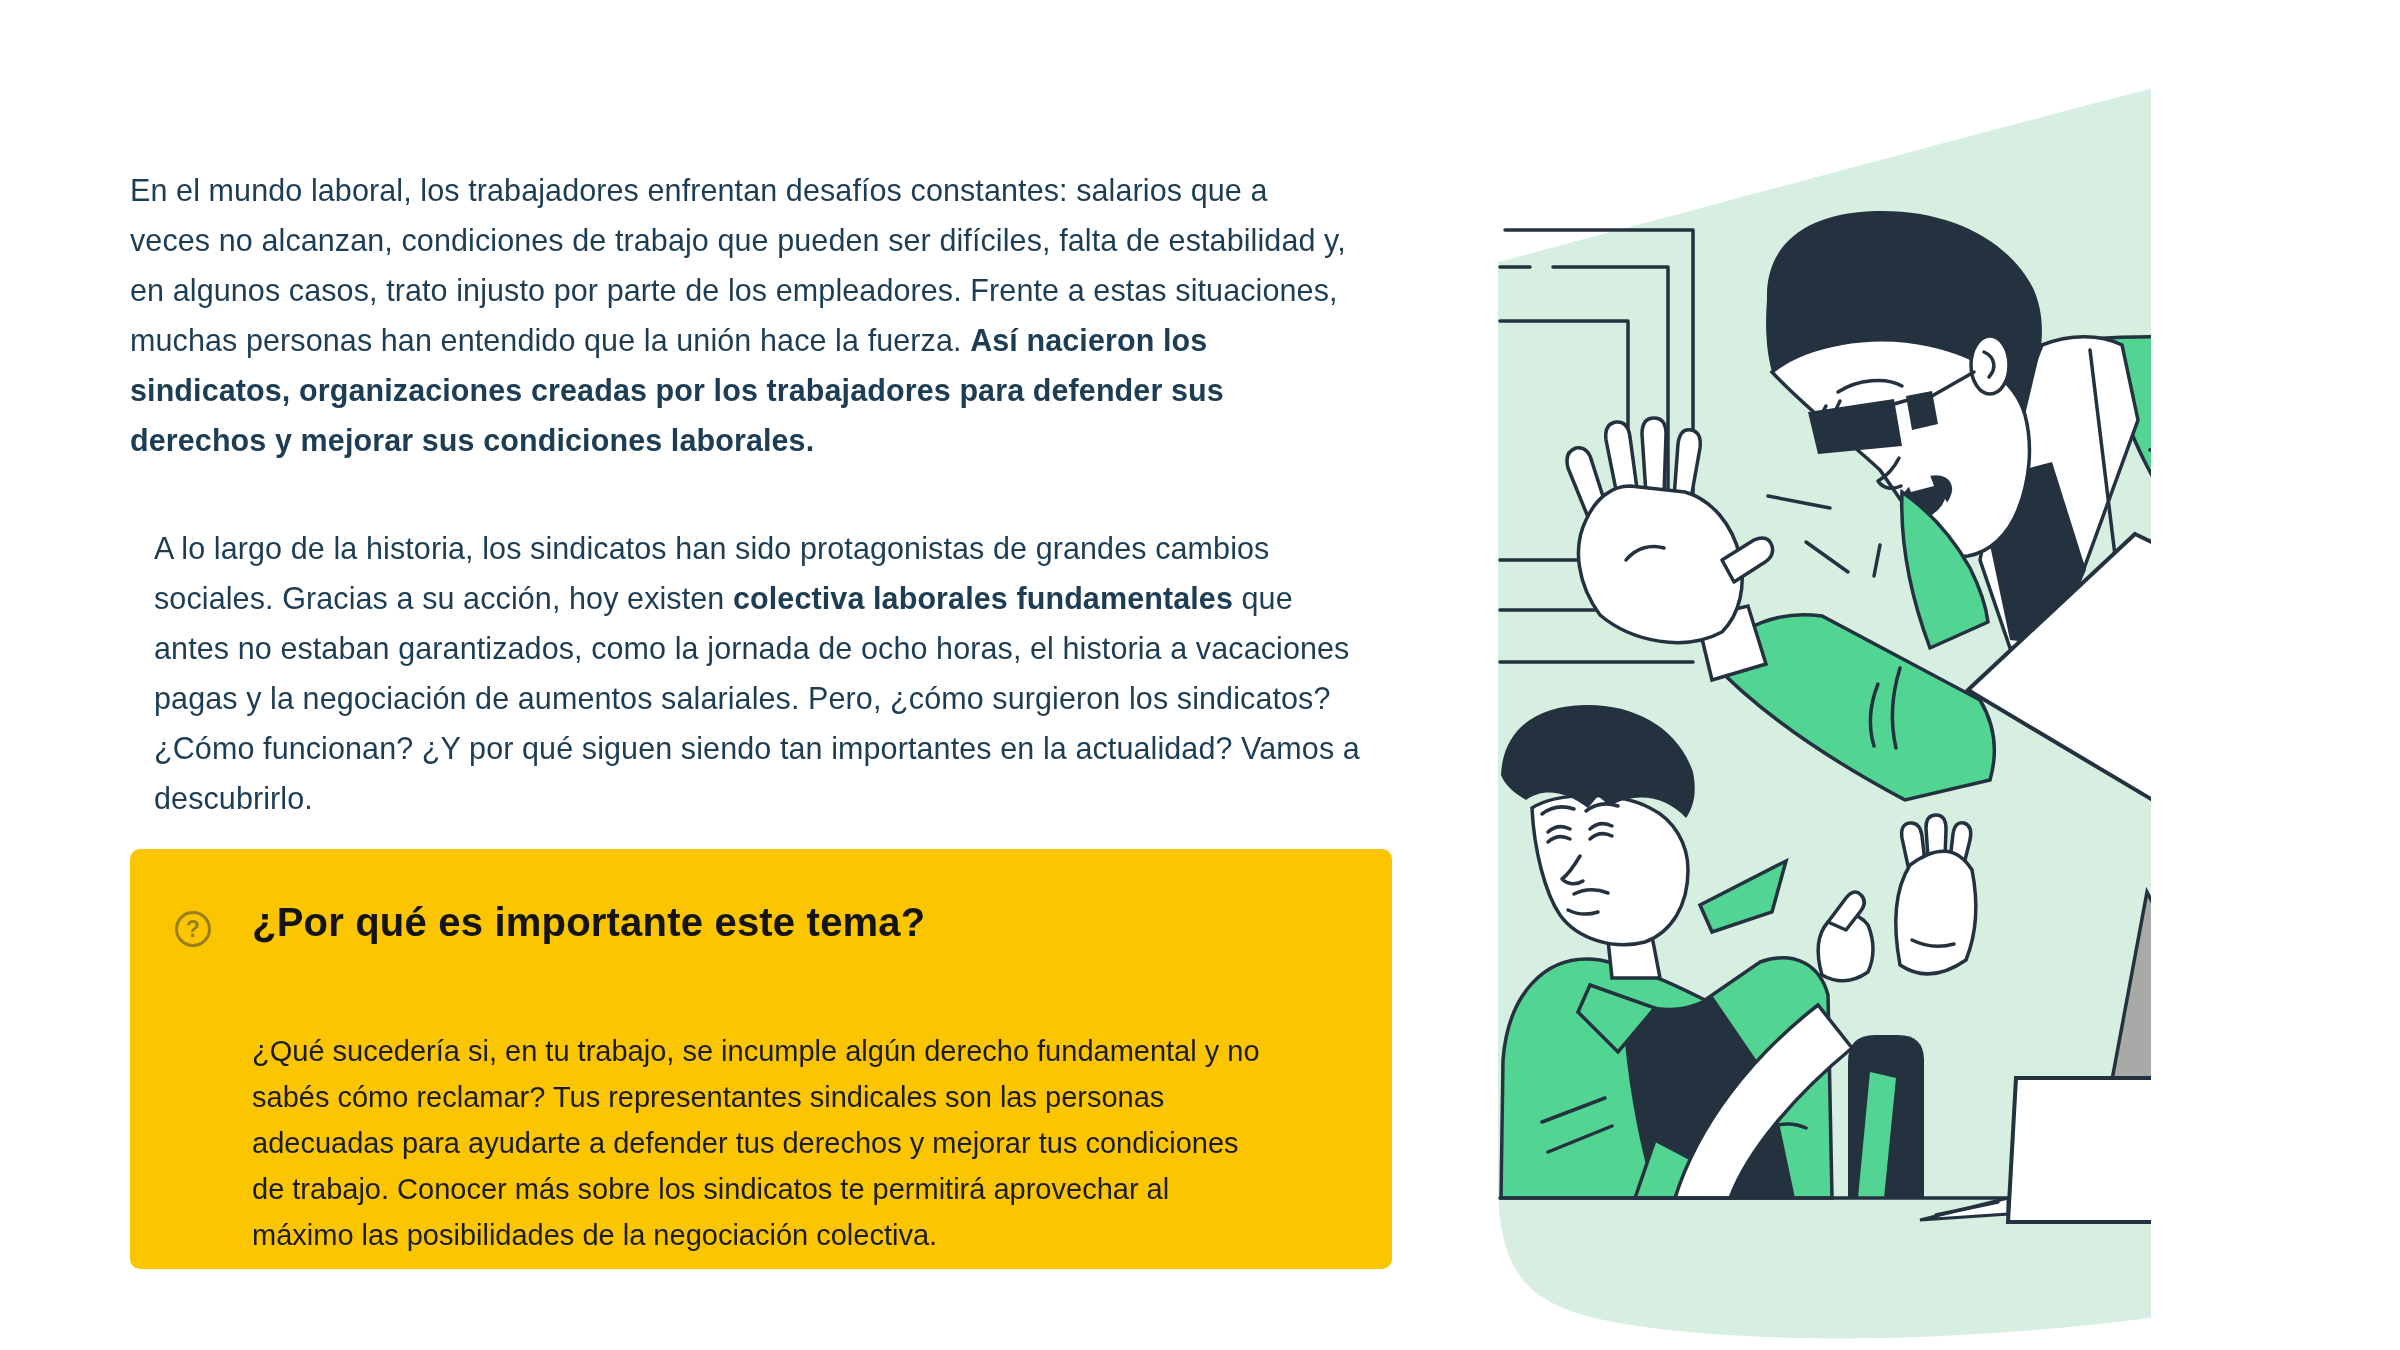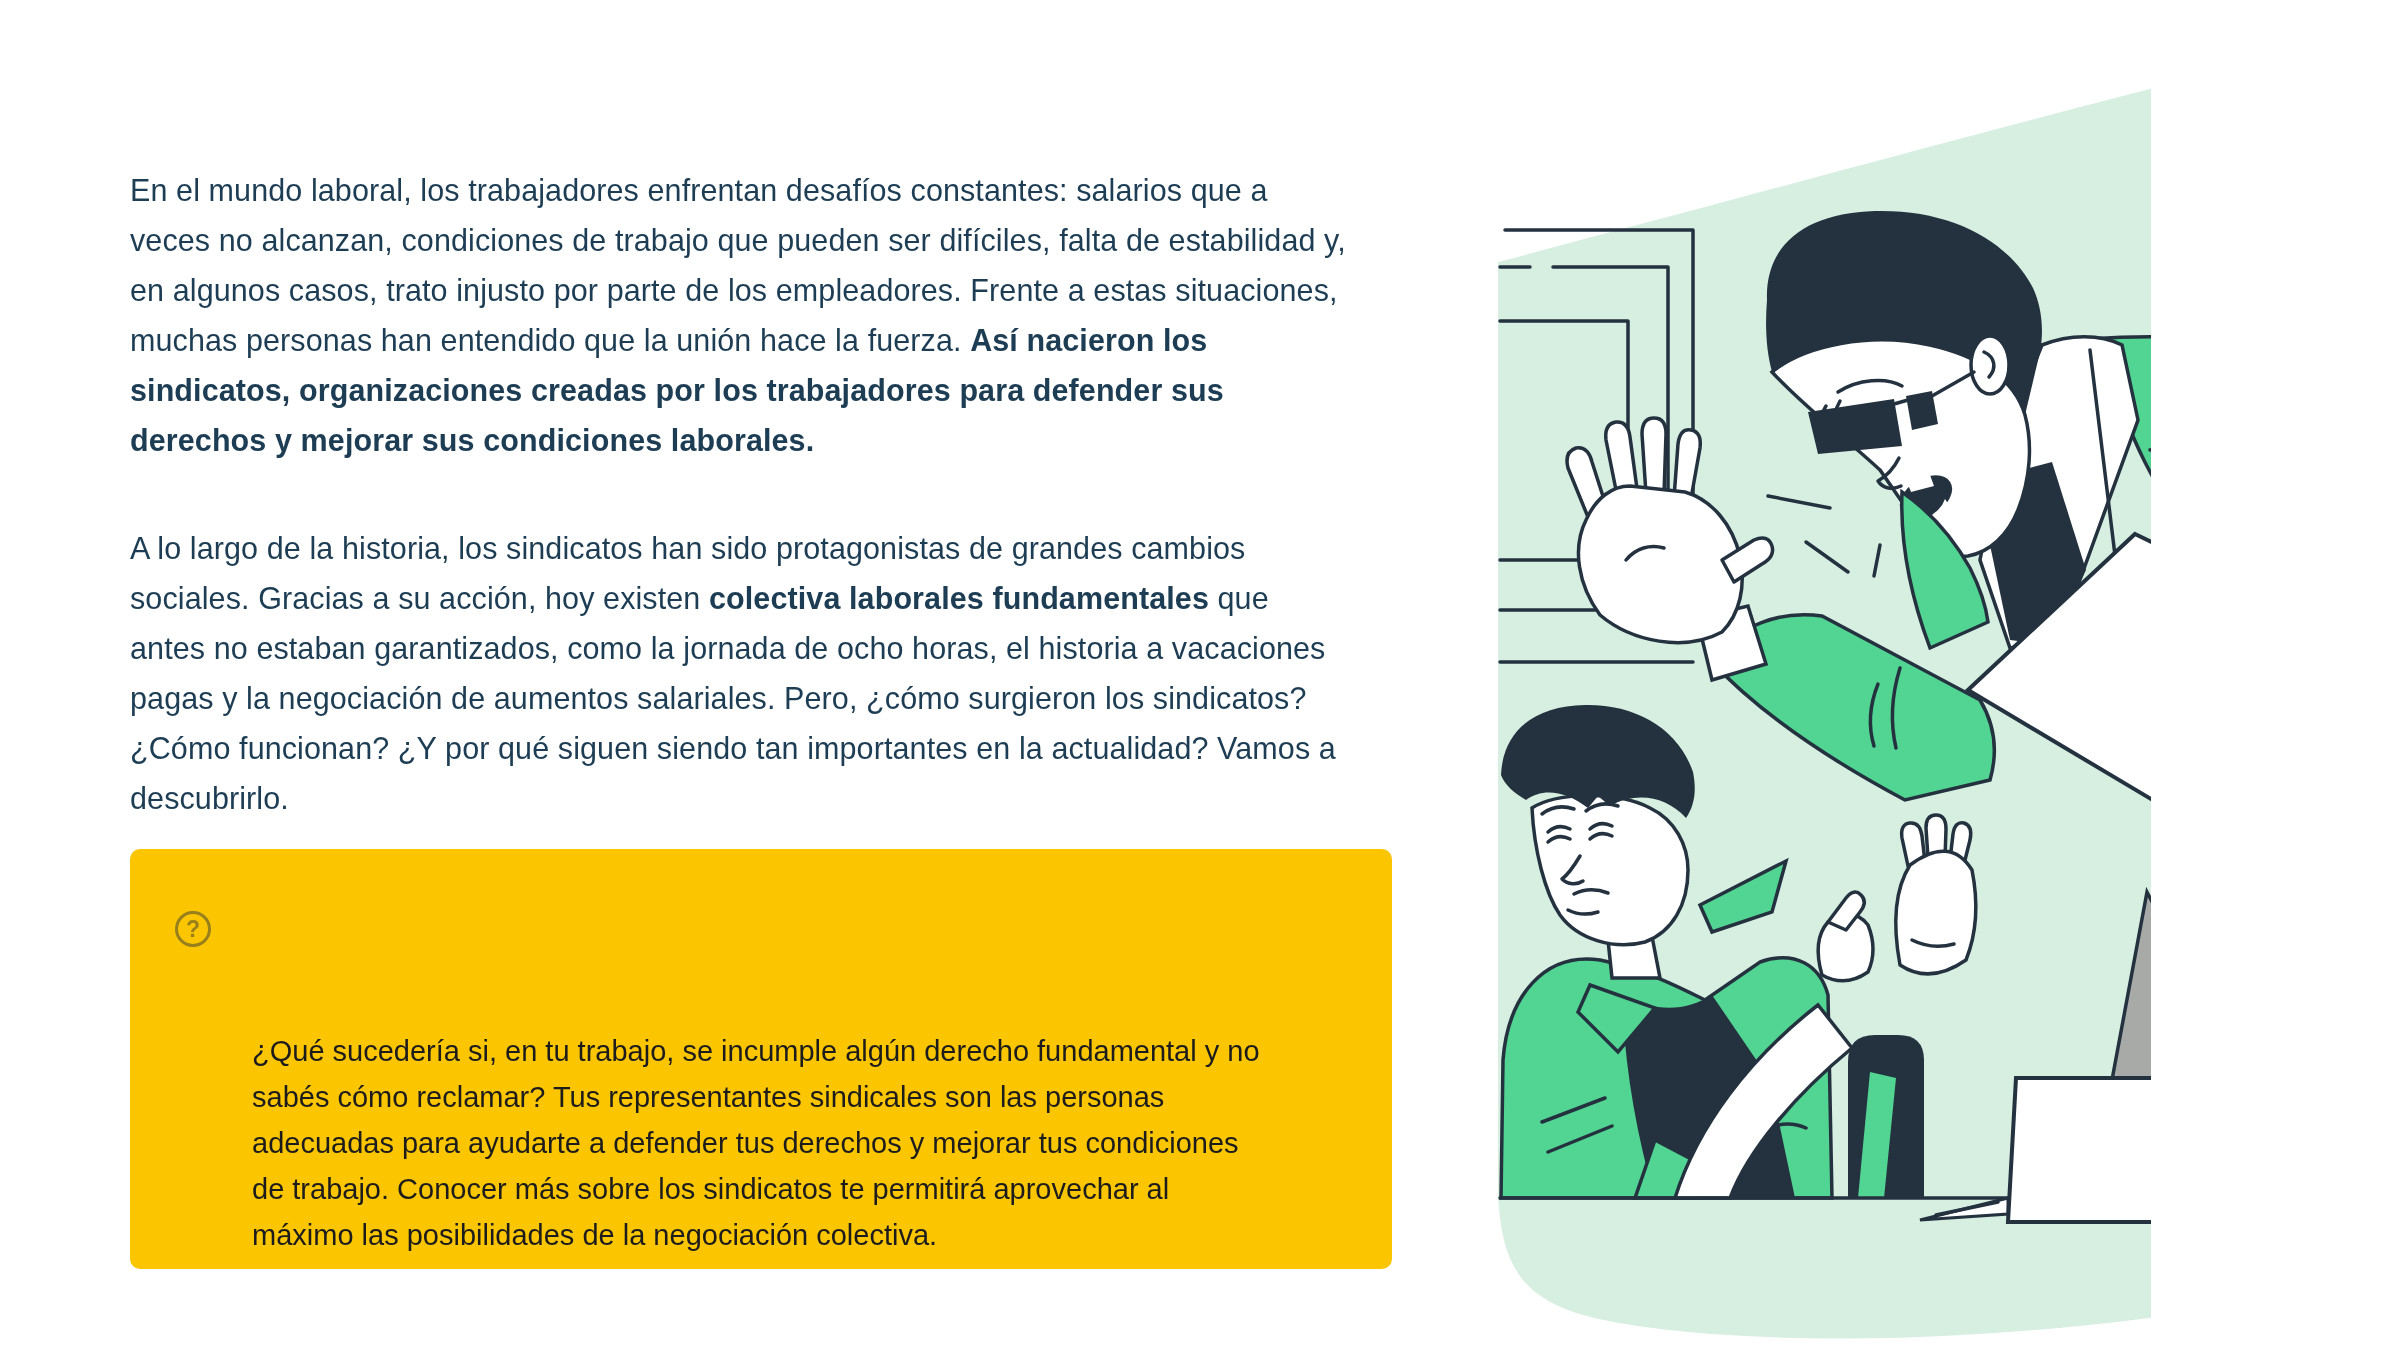--- a/index.html
+++ b/index.html
@@ -3,21 +3,21 @@
 <meta charset="utf-8">
 <style>
   html,body{margin:0;padding:0;background:#fff;}
   #stage{position:relative;width:2151px;height:1350px;overflow:hidden;
          background:var(--page-bg,#fff);
          font-family:"Liberation Sans","DejaVu Sans",sans-serif;}
   .para{position:absolute;left:130px;width:1345px;font-size:30.5px;line-height:50px;
         color:var(--text,#1d3d54);white-space:pre-line;letter-spacing:.1px;}
   .para .b{font-weight:700;}
   #para-1{top:134px;}
-  #para-2{top:492px;}
+  #para-2{top:492px;margin-left:24px;}
   #callout{position:absolute;left:130px;top:849px;width:1262px;height:420px;
            background:var(--callout-bg,#fbc500);border-radius:10px;}
   #callout-title{position:absolute;left:252px;top:898px;font-size:40px;line-height:48px;
                  font-weight:700;color:var(--callout-title,#141414);letter-spacing:.2px;}
   #callout-body{position:absolute;left:252px;top:1020px;width:1115px;font-size:29px;
                 line-height:46px;color:var(--callout-text,#1c1c1c);white-space:pre-line;margin-top:8px;}
   #callout-icon{position:absolute;left:171px;top:907px;width:44px;height:44px;}
   #illustration{position:absolute;left:1450px;top:0;width:950px;height:1350px;}
   #illustration svg{display:block;width:100%;height:100%;}
   .ln{stroke:var(--illo-dark,#243240);stroke-width:3.5;fill:none;
@@ -42,20 +42,21 @@
 ¿Cómo funcionan? ¿Y por qué siguen siendo tan importantes en la actualidad? Vamos a
 descubrirlo.</span></p>
 
   <div id="callout"></div>
 
   <svg id="callout-icon" viewBox="0 0 44 44">
     <circle cx="22" cy="22" r="16.5" fill="none" stroke="var(--callout-icon,#97801c)" stroke-width="3"></circle>
     <text x="22" y="29.5" text-anchor="middle" font-size="23" font-weight="700" fill="var(--callout-icon,#97801c)">?</text>
   </svg>
 
+  <div id="callout-title">¿Por qué es importante este tema?</div>
 
   <div id="callout-body">¿Qué sucedería si, en tu trabajo, se incumple algún derecho fundamental y no
 sabés cómo reclamar? Tus representantes sindicales son las personas
 adecuadas para ayudarte a defender tus derechos y mejorar tus condiciones
 de trabajo. Conocer más sobre los sindicatos te permitirá aprovechar al
 máximo las posibilidades de la negociación colectiva.</div>
 
   <div id="illustration">
     <svg viewBox="0 0 950 1350">
 

